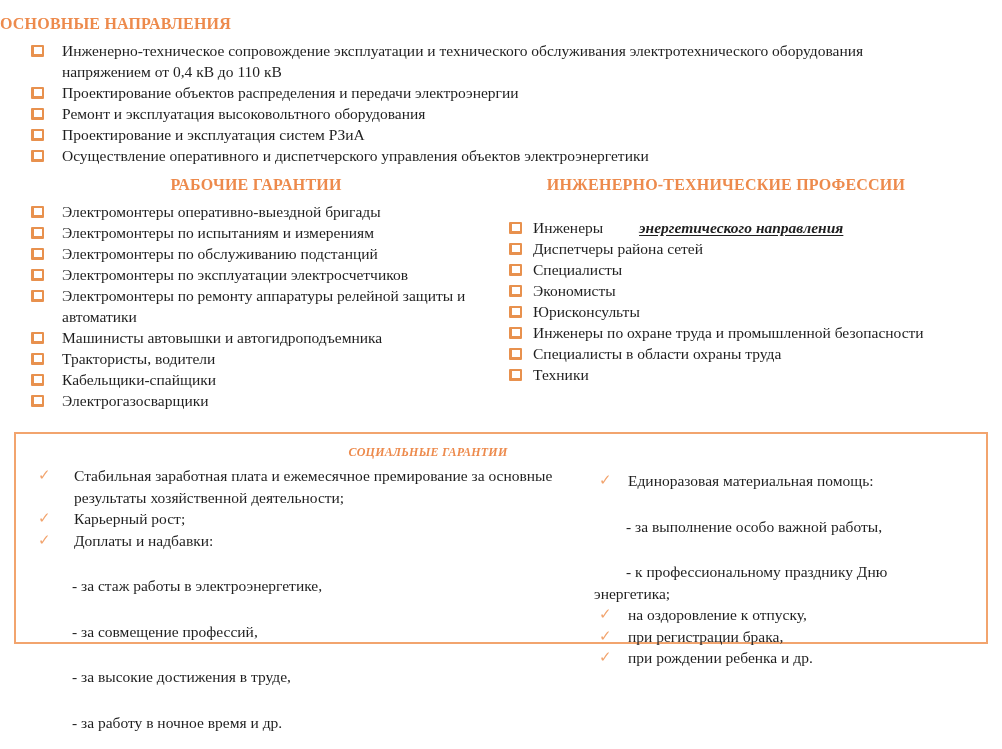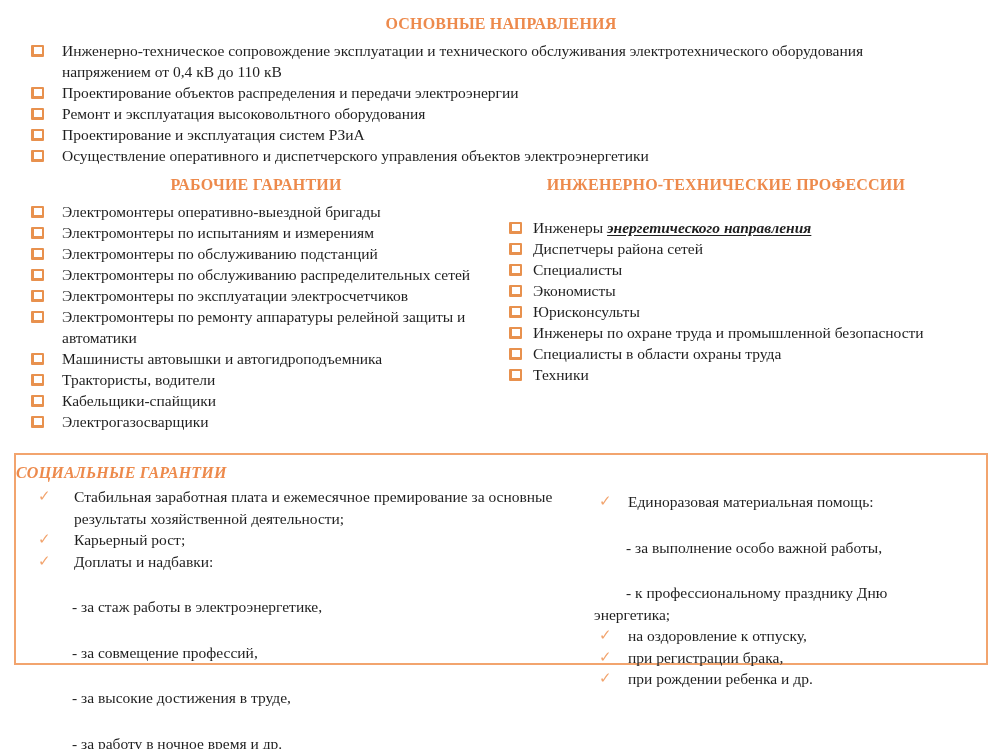--- a/index.html
+++ b/index.html
@@ -6,21 +6,20 @@
   html, body {
     width: 1002px; height: 749px;
     background: #ffffff;
     overflow: hidden;
     font-family: "Liberation Serif", "DejaVu Serif", serif;
     font-size: 15.5px;
     color: #1f1f1f;
   }
   .main-title {
     padding-top: 13px;
-    text-align: center;
     font-weight: bold;
     font-size: 16px;
     letter-spacing: 0.2px;
     color: #ed8a4c;
     line-height: 21px;
   }
   .top-list { margin: 6px 20px 8px 30px; }
   .li {
     position: relative;
     line-height: 21px;
@@ -51,32 +50,34 @@
   .col-right .sec-title { margin-right: 40px; }
   .col-left .list  { margin: 6px 0 8px 30px; }
   .col-left .li    { padding-left: 32px; max-width: 458px; }
   .col-right .list { margin: 22px 0 0 18px; }
   .col-right .li   { padding-left: 25px; max-width: 438px; }
   .emph {
     font-weight: bold;
     font-style: italic;
     text-decoration: underline;
     text-underline-offset: 2px;
+    margin-left: 32px;
   }
   .sg-box {
     margin: 13px 14px 0 14px;
     height: 212px;
     border: 2px solid #f2a46e;
     padding-top: 8px;
   }
   .sg-title {
     font-weight: bold;
     font-style: italic;
-    font-size: 16px;
+    font-size: 12px;
     color: #ed8a4c;
+    text-align: center;
     margin-right: 146px;
     letter-spacing: 0.2px;
     line-height: 20px;
   }
   .sg-cols { display: flex; margin-top: 3px; }
   .sg-left  { width: 566px; padding-left: 16px; }
   .sg-right { width: 386px; margin-left: 12px; padding-top: 5px; }
   .sg-line { position: relative; line-height: 21.5px; }
   .check { padding-left: 42px; }
   .ck {
@@ -104,21 +105,20 @@
   <div class="li"><span class="sq"></span><span>Осуществление оперативного и диспетчерского управления объектов электроэнергетики</span></div>
 </div>
 
 <div class="columns">
   <div class="col-left">
     <div class="sec-title">РАБОЧИЕ ГАРАНТИИ</div>
     <div class="list">
       <div class="li"><span class="sq"></span><span>Электромонтеры оперативно-выездной бригады</span></div>
       <div class="li"><span class="sq"></span><span>Электромонтеры по испытаниям и измерениям</span></div>
       <div class="li"><span class="sq"></span><span>Электромонтеры по обслуживанию подстанций</span></div>
-      <div class="li"><span class="sq"></span><span>Электромонтеры по обслуживанию распределительных сетей</span></div>
       <div class="li"><span class="sq"></span><span>Электромонтеры по эксплуатации электросчетчиков</span></div>
       <div class="li"><span class="sq"></span><span>Электромонтеры по ремонту аппаратуры релейной защиты и автоматики</span></div>
       <div class="li"><span class="sq"></span><span>Машинисты автовышки и автогидроподъемника</span></div>
       <div class="li"><span class="sq"></span><span>Трактористы, водители</span></div>
       <div class="li"><span class="sq"></span><span>Кабельщики-спайщики</span></div>
       <div class="li"><span class="sq"></span><span>Электрогазосварщики</span></div>
     </div>
   </div>
   <div class="col-right">
     <div class="sec-title">ИНЖЕНЕРНО-ТЕХНИЧЕСКИЕ ПРОФЕССИИ</div>

